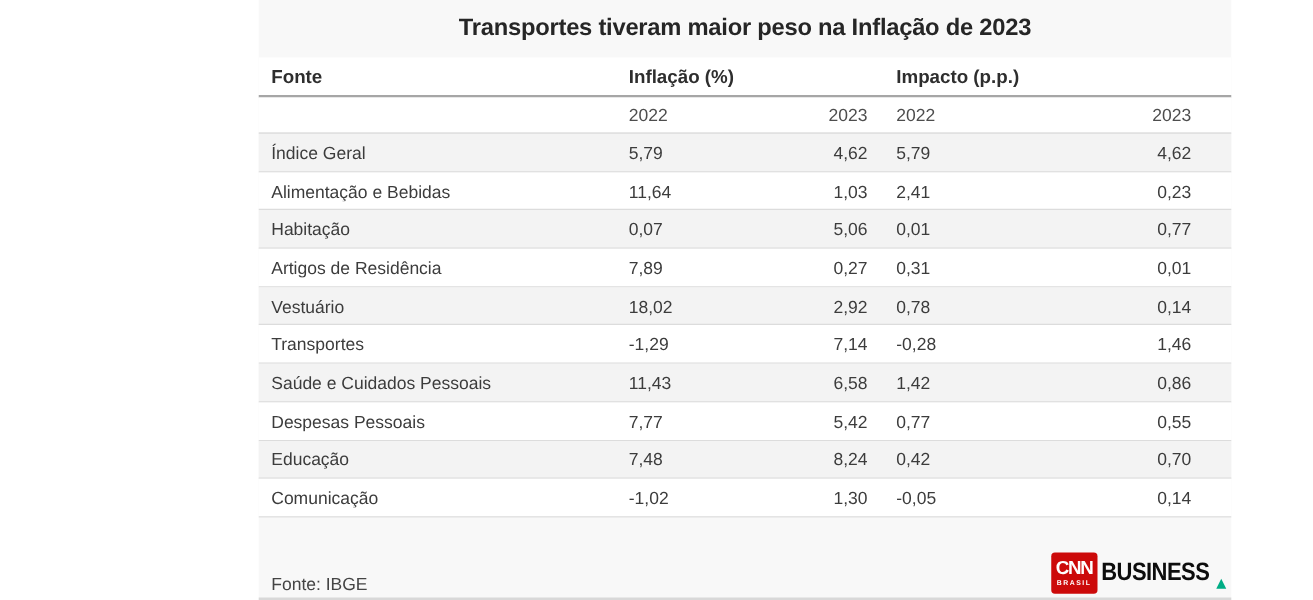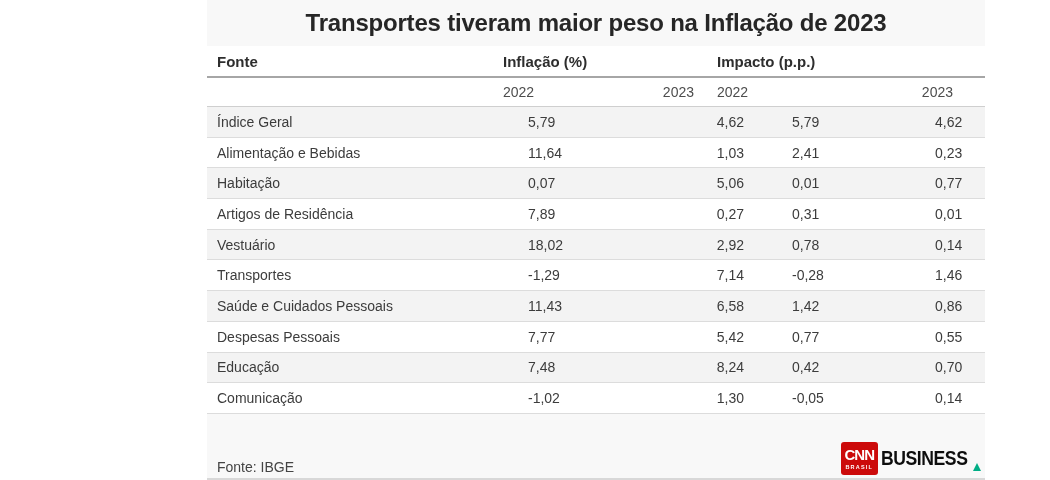--- a/index.html
+++ b/index.html
@@ -10,37 +10,37 @@
   }
   .card{
     position:absolute;left:207px;top:0;width:778px;height:480px;
     background:#f8f8f8;box-sizing:border-box;
     border-bottom:2px solid #d8d8d8;
   }
   .title-band{
     height:46px;display:flex;align-items:center;justify-content:center;
   }
   .title{
-    font-size:24px;font-weight:bold;color:#262626;letter-spacing:-0.2px;
+    font-size:19px;font-weight:bold;color:#262626;letter-spacing:-0.2px;
   }
   .grid-row{
     display:grid;grid-template-columns:296px 100px 91px 141px 1fr;
     align-items:center;box-sizing:border-box;
   }
   .thead{
     height:32px;background:#ffffff;border-bottom:2px solid #a6a6a6;
     font-weight:bold;font-size:15px;color:#2e2e2e;
   }
   .subhead{
     height:29px;background:#ffffff;border-bottom:1px solid #cfcfcf;
     font-size:14px;color:#4d4d4d;
   }
   .row{
     height:30.7px;background:#ffffff;border-bottom:1px solid #dcdcdc;
-    font-size:14px;color:#3c3c3c;gap:25px;
+    font-size:14px;color:#3c3c3c;
   }
   .row.alt{background:#f3f3f3;}
   .c{overflow:hidden;white-space:nowrap;}
   .g{padding-left:10px;}
   .i1{padding-left:23px;}
   .i2{padding-right:32px;}
   .r{text-align:right;}
   .span2{grid-column:2 / span 2;}
   .span45{grid-column:4 / span 2;padding-left:23px;}
   .footer{

